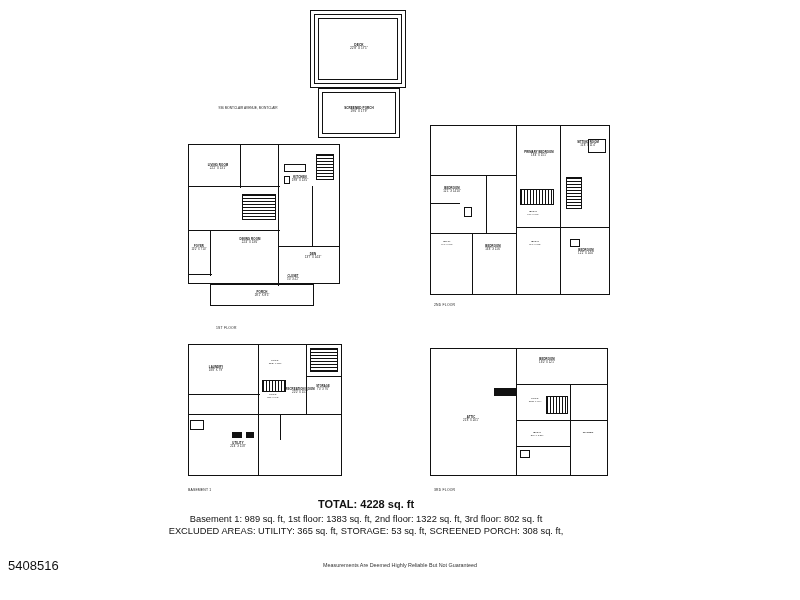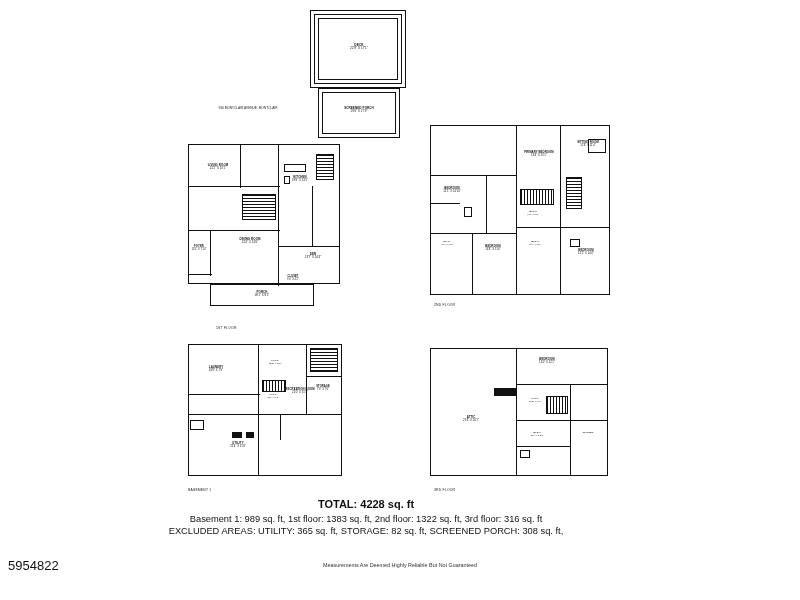--- a/index.html
+++ b/index.html
@@ -337,20 +337,20 @@
     <div class="room" style="left:154px; top:96px; width:28px; font-size:2.5px;">
       <span class="rname">CLOSET</span>
       <span class="rdim"></span>
     </div>
 
     <div class="floorlabel" style="left:14px; top:152px;">3RD FLOOR</div>
   </div>
 
   <div class="summary">
     <div class="total">TOTAL: 4228 sq. ft</div>
-    <div class="line">Basement 1: 989 sq. ft, 1st floor: 1383 sq. ft, 2nd floor: 1322 sq. ft, 3rd floor: 316 sq. ft</div>
-    <div class="line">EXCLUDED AREAS: UTILITY: 365 sq. ft, STORAGE: 82 sq. ft, SCREENED PORCH: 308 sq. ft,</div>
+    <div class="line">Basement 1: 989 sq. ft, 1st floor: 1383 sq. ft, 2nd floor: 1322 sq. ft, 3rd floor: 802 sq. ft</div>
+    <div class="line">EXCLUDED AREAS: UTILITY: 365 sq. ft, STORAGE: 53 sq. ft, SCREENED PORCH: 308 sq. ft,</div>
   </div>
 
   <div class="disclaimer">Measurements Are Deemed Highly Reliable But Not Guaranteed</div>
-  <div class="mlsid">5954822</div>
+  <div class="mlsid">5408516</div>
 
 </div>
 
 </body></html>

